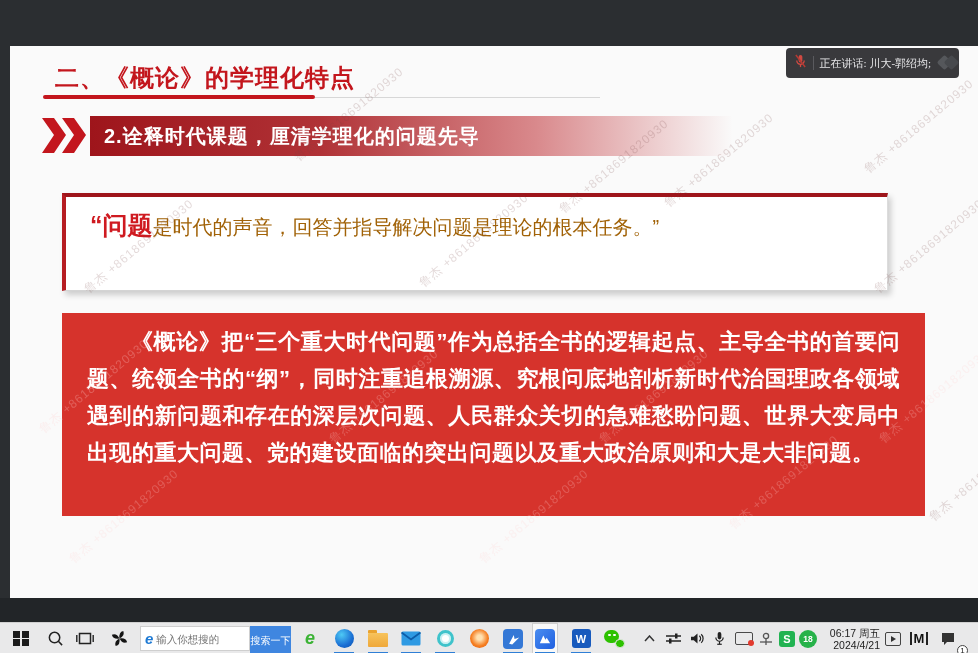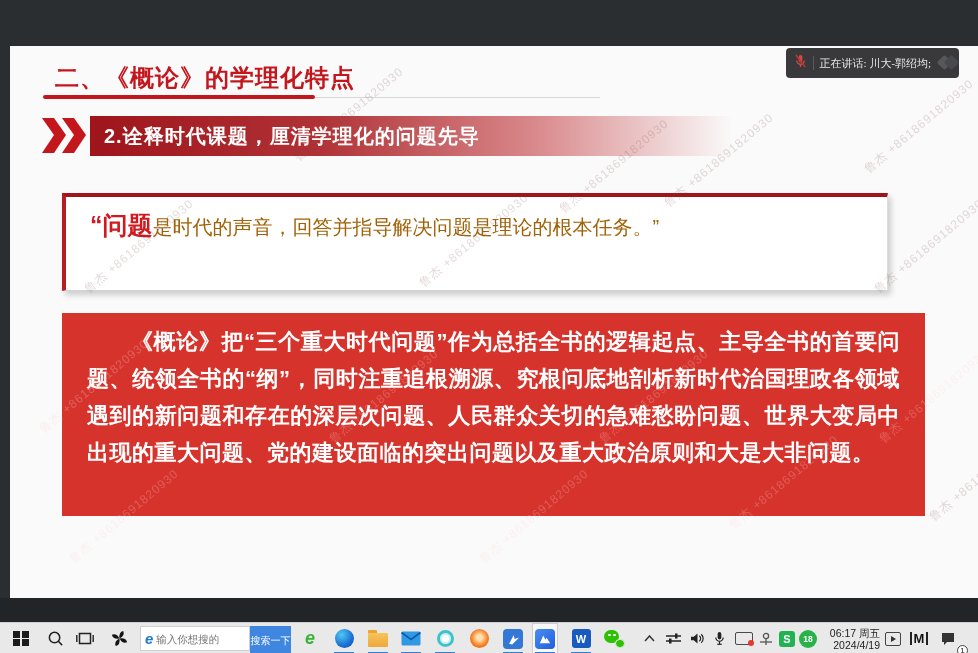--- a/index.html
+++ b/index.html
@@ -301,21 +301,21 @@
     </div>
     <div class="tb" style="left:776px; width:22px;">
       <span class="sq s-sq">S</span>
     </div>
     <div class="tb" style="left:796px; width:24px;">
       <span class="badge-circle">18</span>
     </div>
 
     <div class="tb clock" style="left:820px; width:60px;">
       <span>06:17 周五</span>
-      <span>2024/4/19</span>
+      <span>2024/4/21</span>
     </div>
 
     <div class="tb" style="left:882px; width:22px;">
       <span class="play-tile">
           <i></i>
         </span>
     </div>
     <div class="tb ime" style="left:906px; width:26px;">
       <span class="bar"></span>
       <span class="m">M</span>

